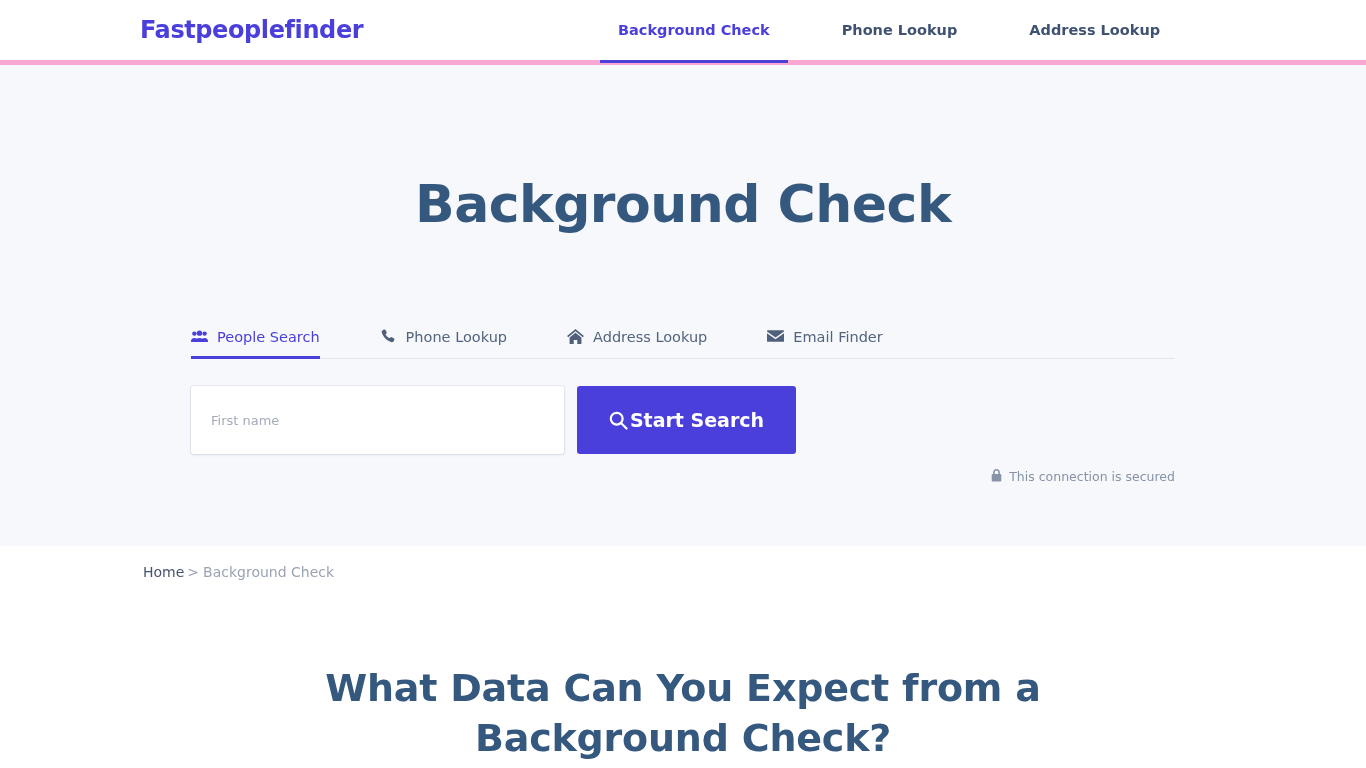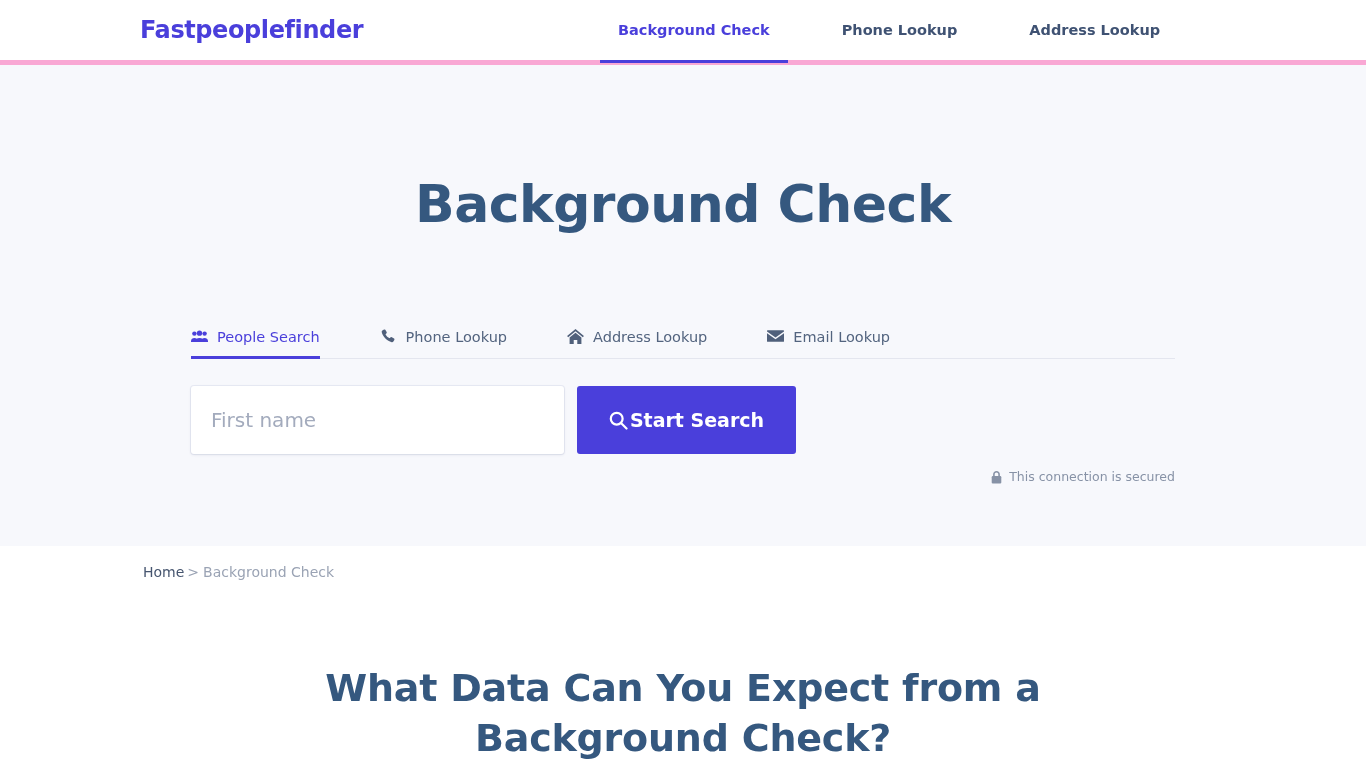--- a/index.html
+++ b/index.html
@@ -164,21 +164,21 @@
     gap: 13px;
   }
 
   .field {
     height: 68px;
     background: #ffffff;
     border: none;
     border-radius: 3px;
     box-shadow: 0 1px 3px rgba(40, 50, 90, 0.10), 0 0 0 1px rgba(225,228,240,0.65);
     font-family: "DejaVu Sans", sans-serif;
-    font-size: 20px;
+    font-size: 13px;
     color: #c2410c;
     padding: 0 20px;
     outline: none;
   }
   .field::placeholder { color: #a3abbd; }
 
   .field-first { width: 373px; }
   .field-last  { width: 371px; }
 
   .start-btn {
@@ -195,21 +195,21 @@
     align-items: center;
     justify-content: center;
     gap: 2px;
     cursor: pointer;
     white-space: nowrap;
   }
   .start-btn svg { display: block; }
 
   .secure-note {
     display: flex;
-    align-items: flex-end;
+    align-items: flex-start;
     justify-content: flex-end;
     gap: 7px;
     margin-top: 15px;
     font-size: 12.5px;
     color: #8792a6;
     padding-right: 0px;
   }
   .secure-note svg { display: block; }
 
   
@@ -302,21 +302,21 @@
         <span>Address Lookup</span>
       </div>
 
       <div class="tab">
         <span class="tab-icon">
           <svg width="18" height="13" viewBox="0 0 18 13" fill="currentColor">
             <path d="M0 1.2 9 7.5l9-6.3V.6A.6.6 0 0 0 17.4 0H.6A.6.6 0 0 0 0 .6v.6z"></path>
             <path d="M0 3.1v8.3c0 .4.3.6.6.6h16.8c.3 0 .6-.2.6-.6V3.1L9 9.4 0 3.1z"></path>
           </svg>
         </span>
-        <span>Email Lookup</span>
+        <span>Email Finder</span>
       </div>
 
     </div>
 
     <div class="search-row">
       <input class="field field-first" type="text" placeholder="First name" style="">
       <button class="start-btn">
         <span>
           <svg width="19" height="19" viewBox="0 0 18 18" fill="none" stroke="currentColor" stroke-width="2.1">
             <circle cx="7.3" cy="7.3" r="5.6"></circle>

